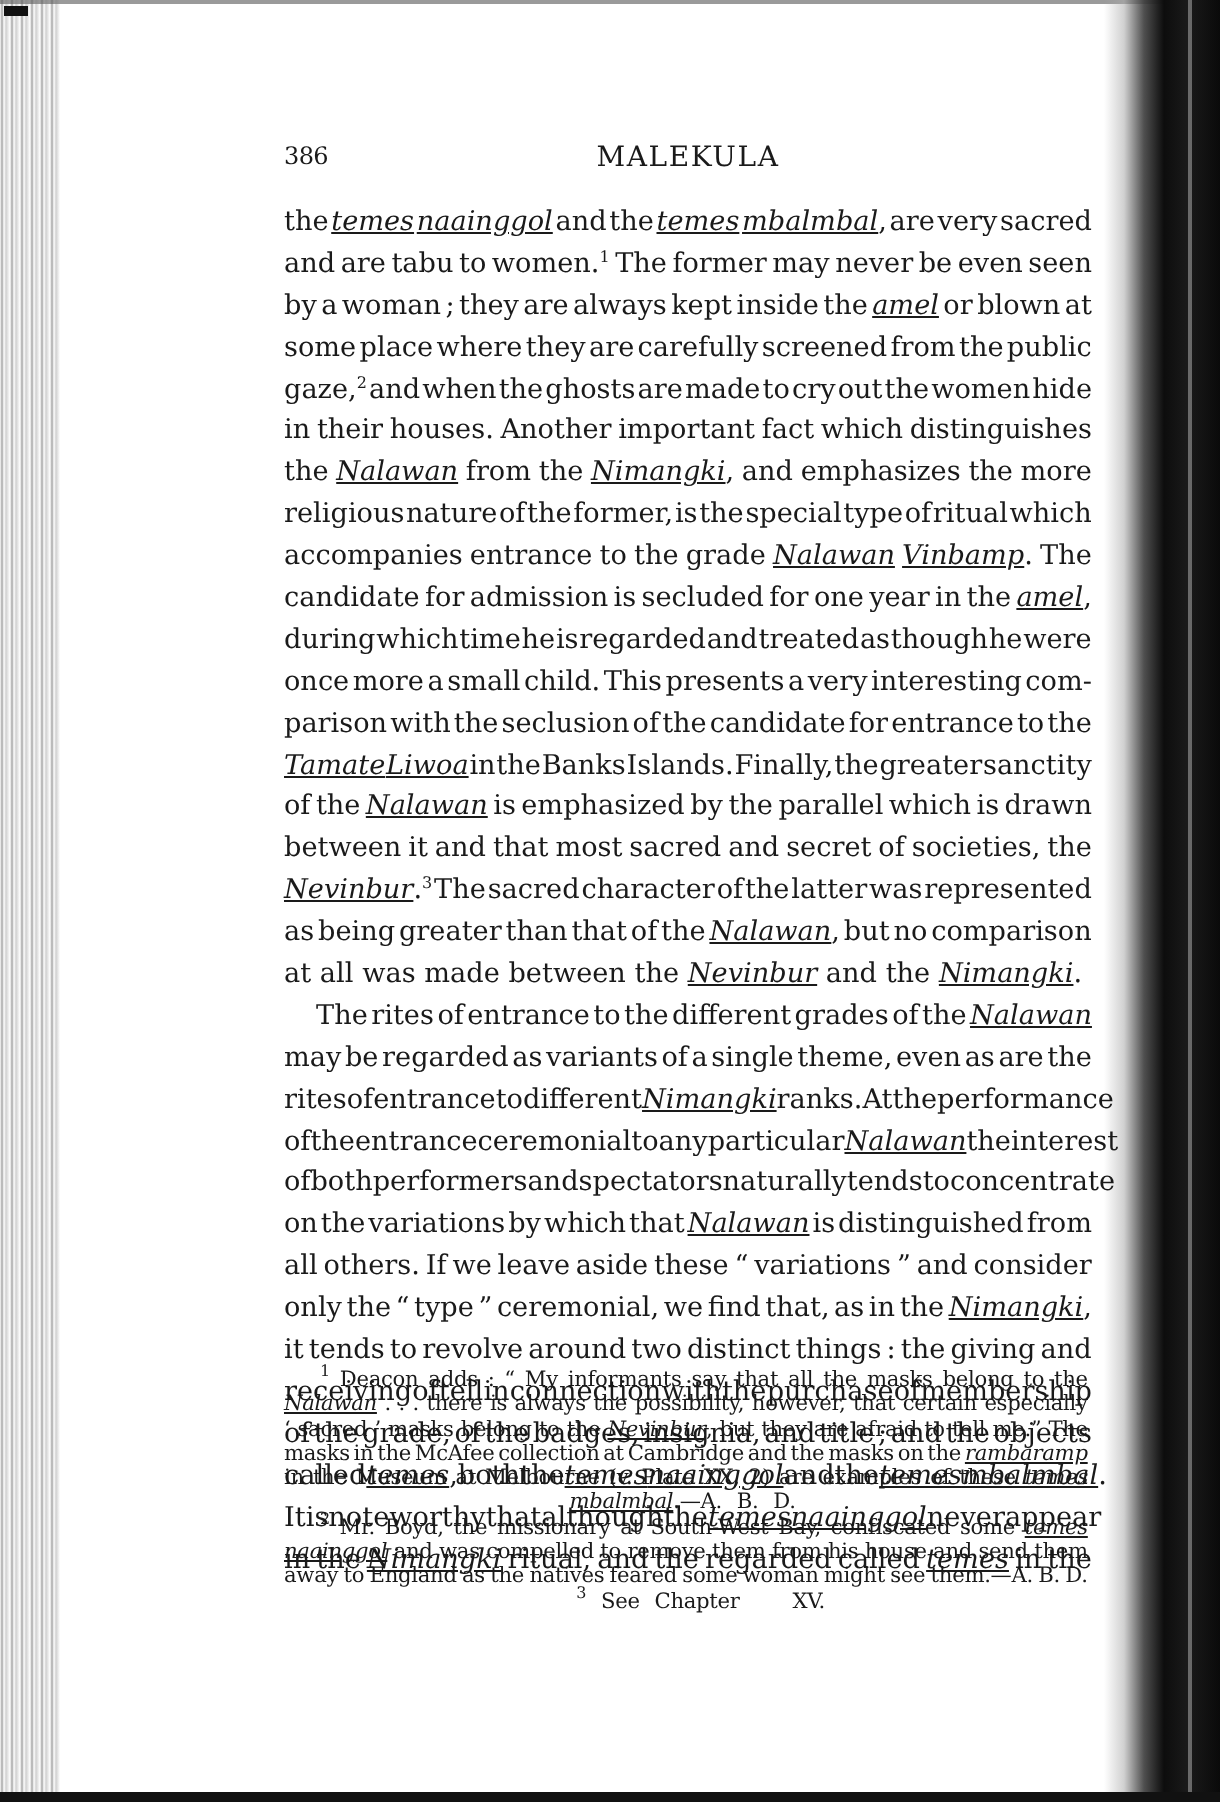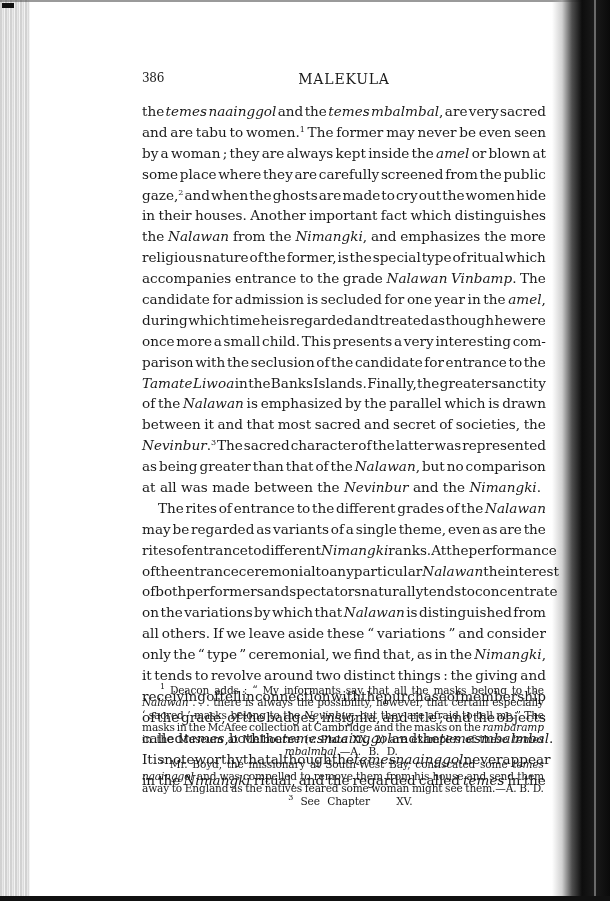--- a/index.html
+++ b/index.html
@@ -53,21 +53,21 @@
     margin-top: 6px;
   }
   .line {
     font-size: 13.6px; line-height: 20.9px; height: 20.9px;
     text-align: justify; text-align-last: justify; white-space: nowrap;
     display: flex; justify-content: space-between;
   }
   .line.indent { padding-left: 16px; }
   .line.last { justify-content: flex-start; }
   .line span.w { display: inline-block; }
-  i { font-style: italic; }
+  i { font-style: italic; text-decoration: underline; }
   sup { font-size: 8px; vertical-align: 5px; line-height: 0; }
   .footnotes {
     position: absolute; left: 142px; top: 684px; width: 402px;
     font-family: "DejaVu Serif", serif;
   }
   .fline {
     font-size: 10.6px; line-height: 12.3px; height: 12.3px; white-space: nowrap;
     display: flex; justify-content: space-between; letter-spacing: -0.15px;
   }
   .fline.indent { padding-left: 18px; }

